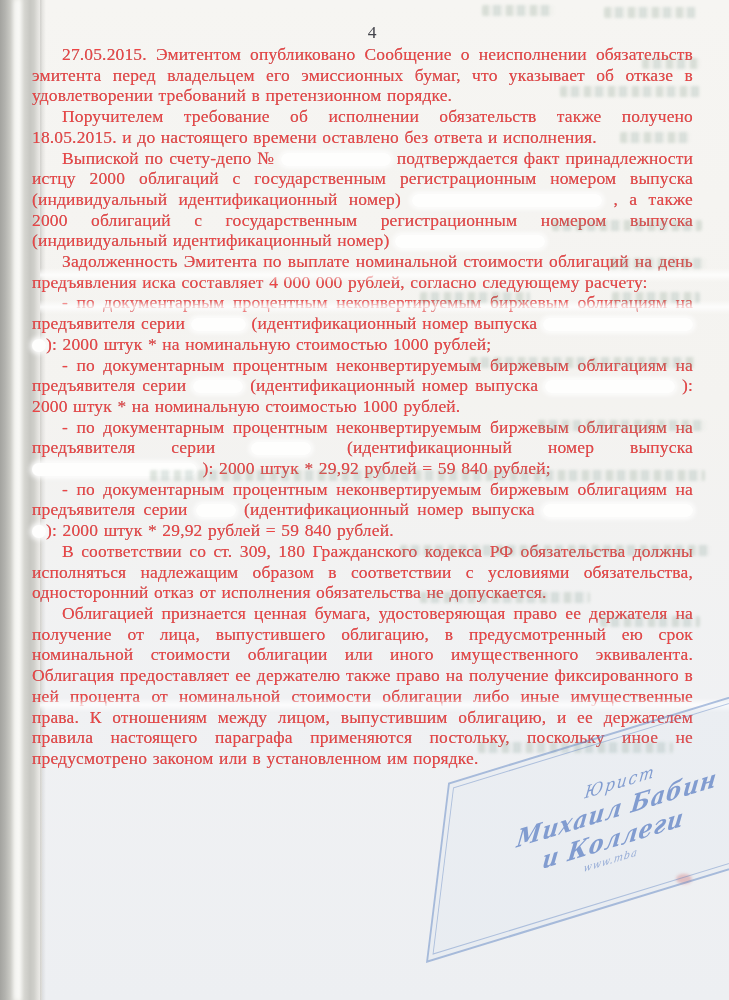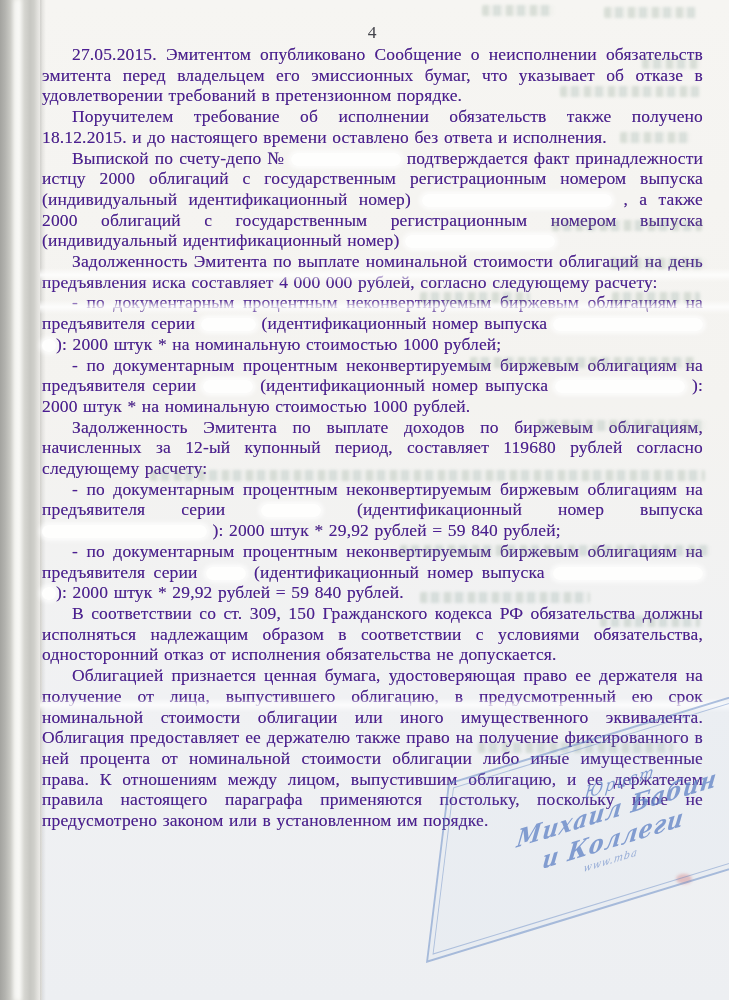--- a/index.html
+++ b/index.html
@@ -22,22 +22,22 @@
   }
   .page-shadow{
     position:absolute;left:40px;top:0;width:6px;height:1000px;
     background:linear-gradient(90deg,rgba(120,120,115,.22),rgba(120,120,115,0));
   }
   .page-number{
     position:absolute;left:42px;top:22px;width:660px;text-align:center;
     font-size:17.5px;color:#43444b;
   }
   .doc{
-    position:absolute;left:42px;top:44px;width:661px;
-    font-size:17.5px;line-height:20.7px;color:#4c1d95;
+    position:absolute;left:32px;top:44px;width:661px;
+    font-size:17.5px;line-height:20.7px;color:#ef4444;
     letter-spacing:.15px;word-spacing:1px;
     text-shadow:0 0 .6px rgba(64,65,72,.55);
   }
   .para{margin:0;text-indent:30px;text-align:justify;}
   .redaction{
     display:inline-block;height:13px;border-radius:7px;
     background:#fefefd;vertical-align:-2px;
     box-shadow:0 0 5px 2px rgba(255,255,255,.95), 0 0 1px rgba(190,190,182,.5);
   }
   
@@ -86,29 +86,28 @@
 
 <div class="scan-edge">
     <div class="streak"></div>
   </div>
 <div class="page-shadow"></div>
 
 <div class="page-number">4</div>
 
 <div class="doc">
     <p class="para">27.05.2015. Эмитентом опубликовано Сообщение о неисполнении обязательств эмитента перед владельцем его эмиссионных бумаг, что указывает об отказе в удовлетворении требований в претензионном порядке.</p>
-    <p class="para">Поручителем требование об исполнении обязательств также получено 18.12.2015. и до настоящего времени оставлено без ответа и исполнения.</p>
+    <p class="para">Поручителем требование об исполнении обязательств также получено 18.05.2015. и до настоящего времени оставлено без ответа и исполнения.</p>
     <p class="para">Выпиской по счету-депо № <span class="redaction" style="width: 110px;"></span> подтверждается факт принадлежности истцу 2000 облигаций с государственным регистрационным номером выпуска (индивидуальный идентификационный номер) <span class="redaction" style="width: 190px;"></span> , а также 2000 облигаций с государственным регистрационным номером выпуска (индивидуальный идентификационный номер) <span class="redaction" style="width: 150px;"></span></p>
     <p class="para">Задолженность Эмитента по выплате номинальной стоимости облигаций на день предъявления иска составляет 4 000 000 рублей, согласно следующему расчету:</p>
     <p class="para">- по документарным процентным неконвертируемым биржевым облигациям на предъявителя серии <span class="redaction" style="width: 55px;"></span> (идентификационный номер выпуска <span class="redaction" style="width: 150px;"></span> <span class="redaction" style="width: 14px;"></span>): 2000 штук * на номинальную стоимостью 1000 рублей;</p>
     <p class="para">- по документарным процентным неконвертируемым биржевым облигациям на предъявителя серии <span class="redaction" style="width: 50px;"></span> (идентификационный номер выпуска <span class="redaction" style="width: 130px;"></span> ): 2000 штук * на номинальную стоимостью 1000 рублей.</p>
-    <p class="para">Задолженность Эмитента по выплате доходов по биржевым облигациям, начисленных за 12-ый купонный период, составляет 119680 рублей согласно следующему расчету:</p>
     <p class="para">- по документарным процентным неконвертируемым биржевым облигациям на предъявителя серии <span class="redaction" style="width: 60px;"></span> (идентификационный номер выпуска <span class="redaction" style="width: 165px;"></span> ): 2000 штук * 29,92 рублей = 59 840 рублей;</p>
     <p class="para">- по документарным процентным неконвертируемым биржевым облигациям на предъявителя серии <span class="redaction" style="width: 40px;"></span> (идентификационный номер выпуска <span class="redaction" style="width: 150px;"></span> <span class="redaction" style="width: 14px;"></span>): 2000 штук * 29,92 рублей = 59 840 рублей.</p>
-    <p class="para">В соответствии со ст. 309, 150 Гражданского кодекса РФ обязательства должны исполняться надлежащим образом в соответствии с условиями обязательства, односторонний отказ от исполнения обязательства не допускается.</p>
+    <p class="para">В соответствии со ст. 309, 180 Гражданского кодекса РФ обязательства должны исполняться надлежащим образом в соответствии с условиями обязательства, односторонний отказ от исполнения обязательства не допускается.</p>
     <p class="para">Облигацией признается ценная бумага, удостоверяющая право ее держателя на получение от лица, выпустившего облигацию, в предусмотренный ею срок номинальной стоимости облигации или иного имущественного эквивалента. Облигация предоставляет ее держателю также право на получение фиксированного в ней процента от номинальной стоимости облигации либо иные имущественные права. К отношениям между лицом, выпустившим облигацию, и ее держателем правила настоящего параграфа применяются постольку, поскольку иное не предусмотрено законом или в установленном им порядке.</p>
   </div>
 
 <div class="crease" style="top:268px"></div>
 <div class="crease" style="top:300px"></div>
 <div class="crease" style="top:698px"></div>
 
 <div class="bleed" style="left:482px;top:5px;width:72px"></div>
 <div class="bleed" style="left:604px;top:7px;width:92px"></div>
 <div class="bleed" style="left:642px;top:58px;width:58px"></div>

